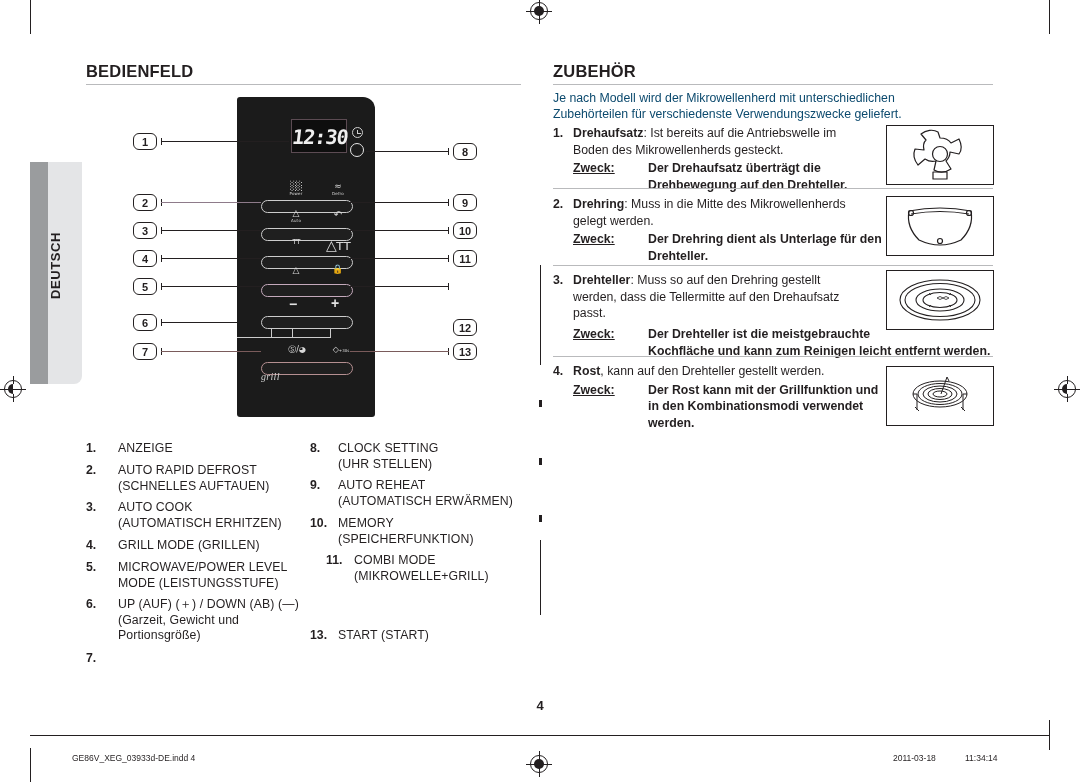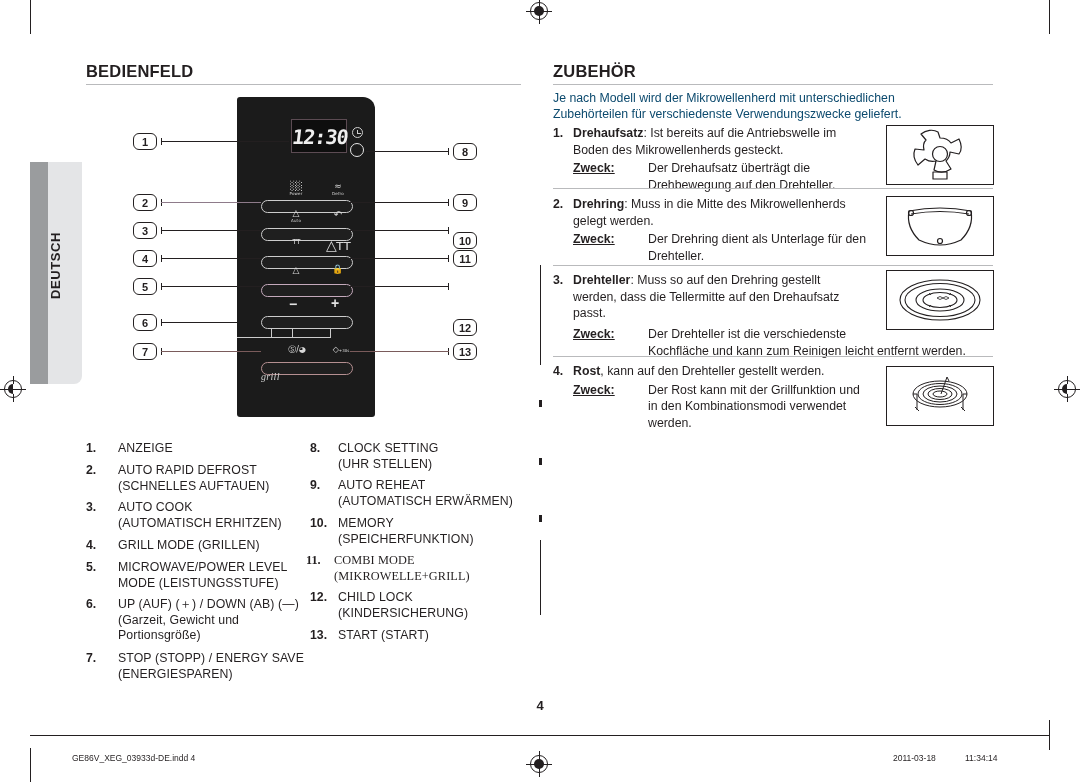--- a/index.html
+++ b/index.html
@@ -172,21 +172,21 @@
   
   .body-text { position: absolute; font-size: 12.3px; line-height: 16px; color: #0c4a6e; }
   .acc-item { position: absolute; font-size: 12.3px; line-height: 16.5px; color: #231f20; }
   .acc-item .num { position: absolute; left: 0; top: 0; font-weight: bold; }
   .acc-item .body { display: block; margin-left: 20px; }
   .acc-item b { font-weight: bold; }
   .zweck-row { display: flex; margin-top: 2px; margin-left: 20px; }
   .zweck-lbl {
     font-weight: bold; text-decoration: underline; width: 75px; flex: 0 0 75px;
   }
-  .zweck-txt { flex: 1; }
+  .zweck-txt { flex: 1; font-weight: bold; }
   .acc-rule { position: absolute; height: 1px; background: #b9babc; left: 553px; width: 440px; }
   .acc-box {
     position: absolute; width: 108px; height: 60px;
     border: 1px solid #231f20; background: #fff;
   }
   .acc-box svg { display: block; }
 
   
   .coldot { position: absolute; width: 3px; height: 7px; background: #231f20; }
   .colline { position: absolute; width: 1px; background: #231f20; }
@@ -321,21 +321,21 @@
   <div class="lead rose" style="left:161px;top:351px;width:100px;"></div>
 
   <div class="callout" style="left:453px;top:143px;">8</div>
   <div class="tick" style="left:448px;top:148px;"></div>
   <div class="lead" style="left:366px;top:151px;width:83px;"></div>
 
   <div class="callout" style="left:453px;top:194px;">9</div>
   <div class="tick" style="left:448px;top:199px;"></div>
   <div class="lead" style="left:350px;top:202px;width:99px;"></div>
 
-  <div class="callout" style="left:453px;top:232px;">10</div>
+  <div class="callout" style="left:453px;top:222px;">10</div>
   <div class="tick" style="left:448px;top:227px;"></div>
   <div class="lead" style="left:350px;top:230px;width:99px;"></div>
 
   <div class="callout" style="left:453px;top:250px;">11</div>
   <div class="tick" style="left:448px;top:255px;"></div>
   <div class="lead" style="left:350px;top:258px;width:99px;"></div>
 
   <div class="callout" style="left:453px;top:278px;margin-top:41px;">12</div>
   <div class="tick" style="left:448px;top:283px;"></div>
   <div class="lead" style="left:350px;top:286px;width:99px;"></div>
@@ -368,48 +368,41 @@
 MODE (LEISTUNGSSTUFE)</span>
   </div>
   <div class="legend-item" style="left:86px;top:597px;width:235px;">
     <span class="num">6.</span>
     <span class="txt" style="white-space:pre-line;">UP (AUF) (＋) / DOWN (AB) (—)
 (Garzeit, Gewicht und
 Portionsgröße)</span>
   </div>
   <div class="legend-item" style="left:86px;top:651px;width:240px;">
     <span class="num">7.</span>
-    <span class="txt" style="white-space:pre-line;">STOP (STOPP) / ENERGY SAVE
-(ENERGIESPAREN)</span>
   </div>
 
   <div class="legend-item" style="left:310px;top:441px;width:215px;">
     <span class="num">8.</span>
     <span class="txt" style="white-space:pre-line;margin-left:28px;">CLOCK SETTING
 (UHR STELLEN)</span>
   </div>
   <div class="legend-item" style="left:310px;top:478px;width:215px;">
     <span class="num">9.</span>
     <span class="txt" style="white-space:pre-line;margin-left:28px;">AUTO REHEAT
 (AUTOMATISCH ERWÄRMEN)</span>
   </div>
   <div class="legend-item" style="left:310px;top:516px;width:215px;">
     <span class="num">10.</span>
     <span class="txt" style="white-space:pre-line;margin-left:28px;">MEMORY
 (SPEICHERFUNKTION)</span>
   </div>
-  <div class="legend-item" style="left:306px;top:553px;width:215px;font-family:Liberation Serif, serif;">
+  <div class="legend-item" style="left:326px;top:553px;width:215px;">
     <span class="num">11.</span>
     <span class="txt" style="white-space:pre-line;margin-left:28px;">COMBI MODE
 (MIKROWELLE+GRILL)</span>
-  </div>
-  <div class="legend-item" style="left:310px;top:590px;width:215px;">
-    <span class="num">12.</span>
-    <span class="txt" style="white-space:pre-line;margin-left:28px;">CHILD LOCK
-(KINDERSICHERUNG)</span>
   </div>
   <div class="legend-item" style="left:310px;top:628px;width:215px;">
     <span class="num">13.</span>
     <span class="txt" style="white-space:pre-line;margin-left:28px;">START (START)</span>
   </div>
 
   <div class="colline" style="left:540px;top:265px;height:100px;"></div>
   <div class="coldot" style="left:539px;top:400px;"></div>
   <div class="coldot" style="left:539px;top:458px;"></div>
   <div class="coldot" style="left:539px;top:515px;"></div>
@@ -480,21 +473,21 @@
     <span class="body">
       <b>Drehteller</b><span>: Muss so auf den Drehring gestellt</span><br>
       <span>werden, dass die Tellermitte auf den Drehaufsatz</span><br>
       <span>passt.</span>
     </span>
   </div>
   <div class="acc-item" style="left:573px;top:324px;width:430px;">
     <span class="zweck-row" style="display:flex;margin-left:0;">
       <span class="zweck-lbl">Zweck:</span>
       <span class="zweck-txt" style="width:360px;">
-        <span>Der Drehteller ist die verschiedenste</span><br>
+        <span>Der Drehteller ist die meistgebrauchte</span><br>
         <span>Kochfläche und kann zum Reinigen leicht entfernt werden.</span>
       </span>
     </span>
   </div>
   <div class="acc-box" style="left:886px;top:270px;">
     <svg width="106" height="58" viewBox="0 0 106 58">
       <g fill="none" stroke="#231f20" stroke-width="1.1">
         <ellipse cx="53" cy="29" rx="40" ry="20"></ellipse>
         <ellipse cx="53" cy="29" rx="35" ry="16.5"></ellipse>
         <ellipse cx="53" cy="29" rx="24" ry="11"></ellipse>

